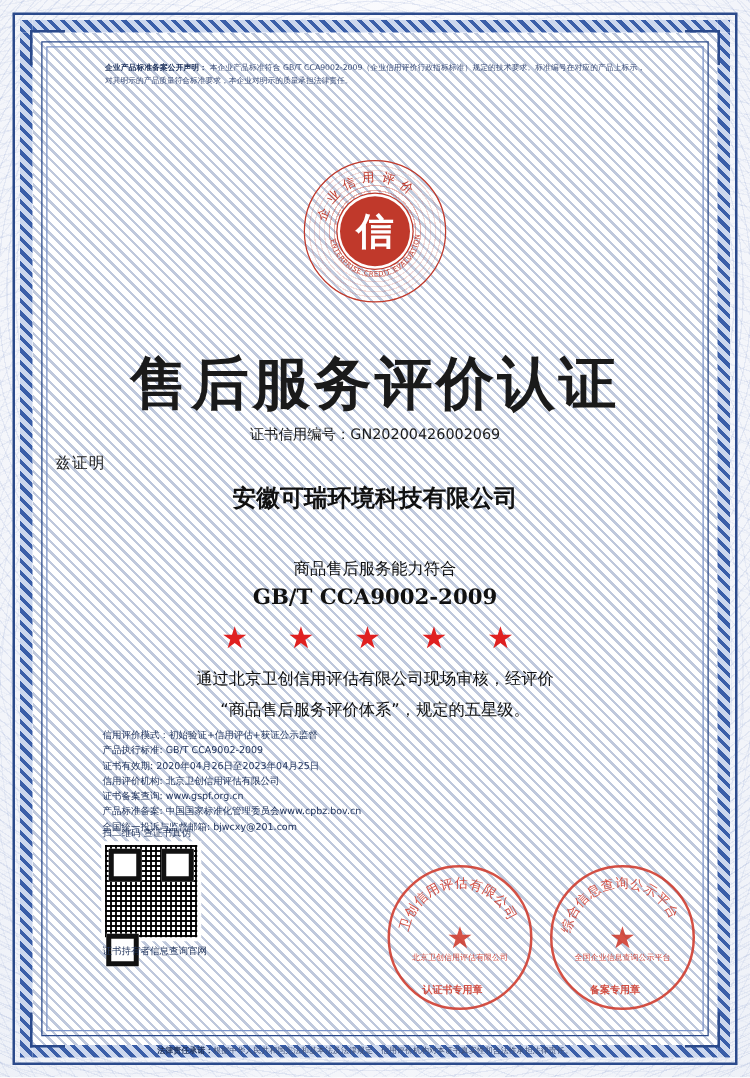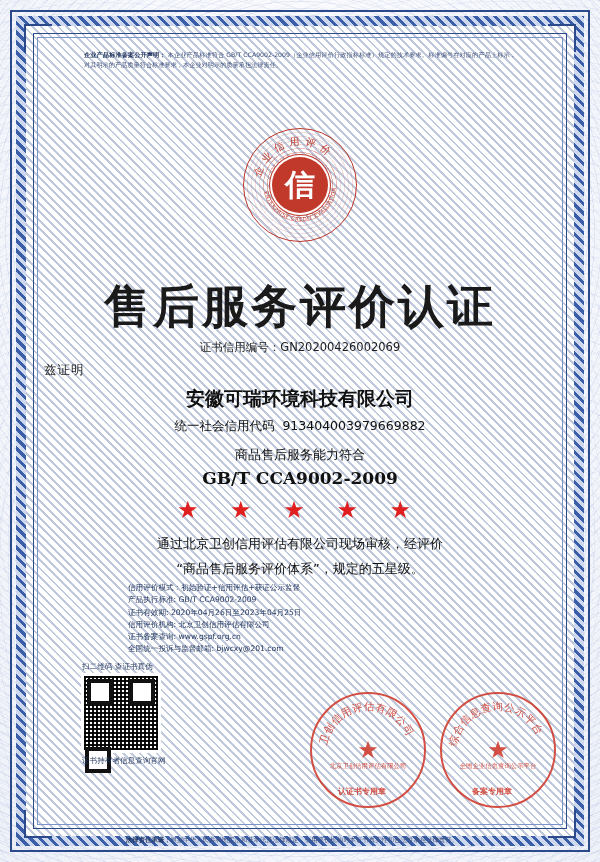--- a/index.html
+++ b/index.html
@@ -133,21 +133,21 @@
   }
   .statement{
     position:absolute;left:60px;right:60px;top:488px;
     text-align:center;font-size:13px;line-height:1.9;color:#111;
   }
 
   .details{
     position:absolute;left:38px;top:538px;
     font-size:7.6px;line-height:1.62;color:#23365e;
   }
-  .details div{white-space:nowrap;margin-left:46px;}
+  .details div{white-space:nowrap;}
 
   .qr-label{
     position:absolute;left:38px;top:618px;font-size:7.6px;color:#23365e;
   }
   .qr{
     position:absolute;left:38px;top:630px;width:74px;height:74px;
     background:#fff;
     background-image:
       repeating-linear-gradient(90deg,#111 0 2px,#fff 2px 4px),
       repeating-linear-gradient(0deg,#111 0 2px,#fff 2px 4px);
@@ -237,39 +237,37 @@
 
     <div class="main-title">售后服务评价认证</div>
 
     <div class="cert-no">
       <span>证书信用编号：</span><span>GN20200426002069</span>
     </div>
 
     <div class="hereby">兹证明</div>
     <div class="company">安徽可瑞环境科技有限公司</div>
 
-    <div class="uscc">
-      <span>统一社会信用代码</span>&nbsp;&nbsp;<span>913404003979669882</span>
-    </div>
 
     <div class="conform">商品售后服务能力符合</div>
     <div class="standard">GB/T CCA9002-2009</div>
     <div class="stars">★ ★ ★ ★ ★</div>
 
     <div class="statement">
       <div>通过北京卫创信用评估有限公司现场审核，经评价</div>
       <div>“商品售后服务评价体系”，规定的五星级。</div>
     </div>
 
     <div class="details">
       <div>信用评价模式：初始验证+信用评估+获证公示监督</div>
       <div>产品执行标准: GB/T CCA9002-2009</div>
       <div>证书有效期: 2020年04月26日至2023年04月25日</div>
       <div>信用评价机构: 北京卫创信用评估有限公司</div>
       <div>证书备案查询: www.gspf.org.cn</div>
+      <div>产品标准备案: 中国国家标准化管理委员会www.cpbz.bov.cn</div>
       <div>全国统一投诉与监督邮箱: bjwcxy@201.com</div>
     </div>
 
     <div class="qr-label">扫二维码  查证书真伪</div>
     <div class="qr"></div>
     <div class="qr-finder3"></div>
     <div class="qr-caption">证书持有者信息查询官网</div>
 
     <div class="seal seal1">
       <svg viewBox="0 0 112 112" style="position:absolute;inset:0;">

